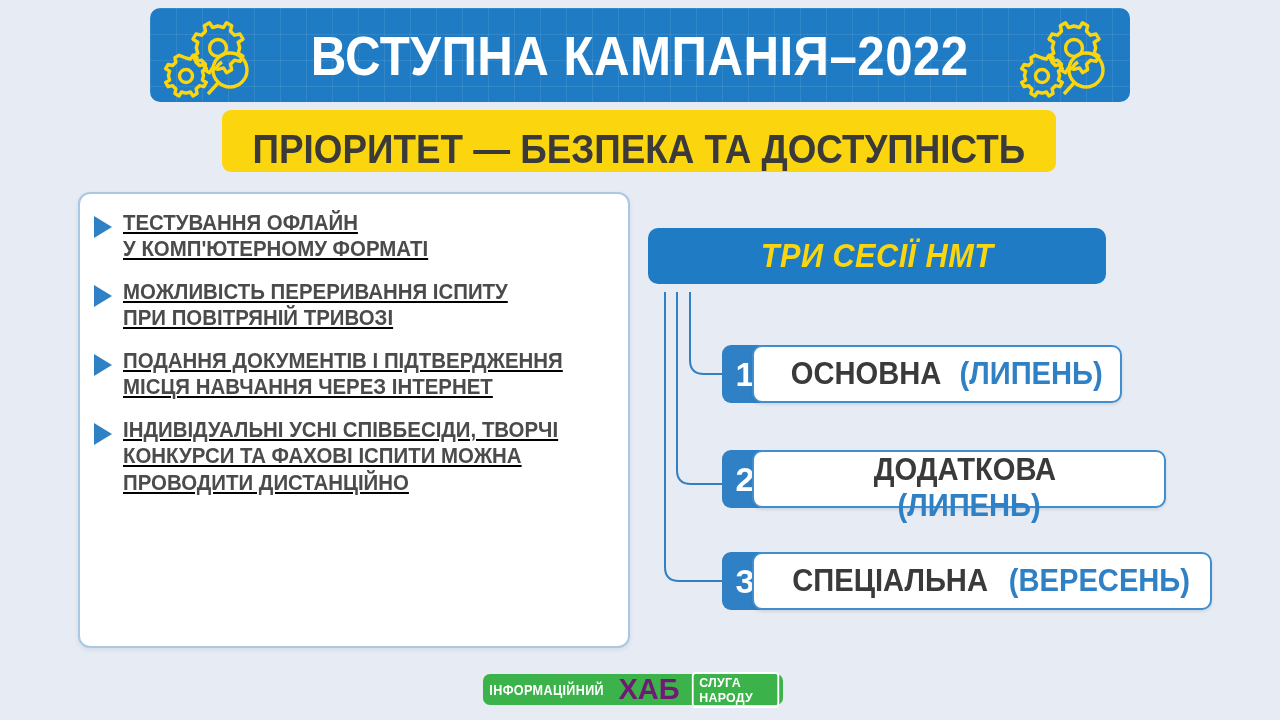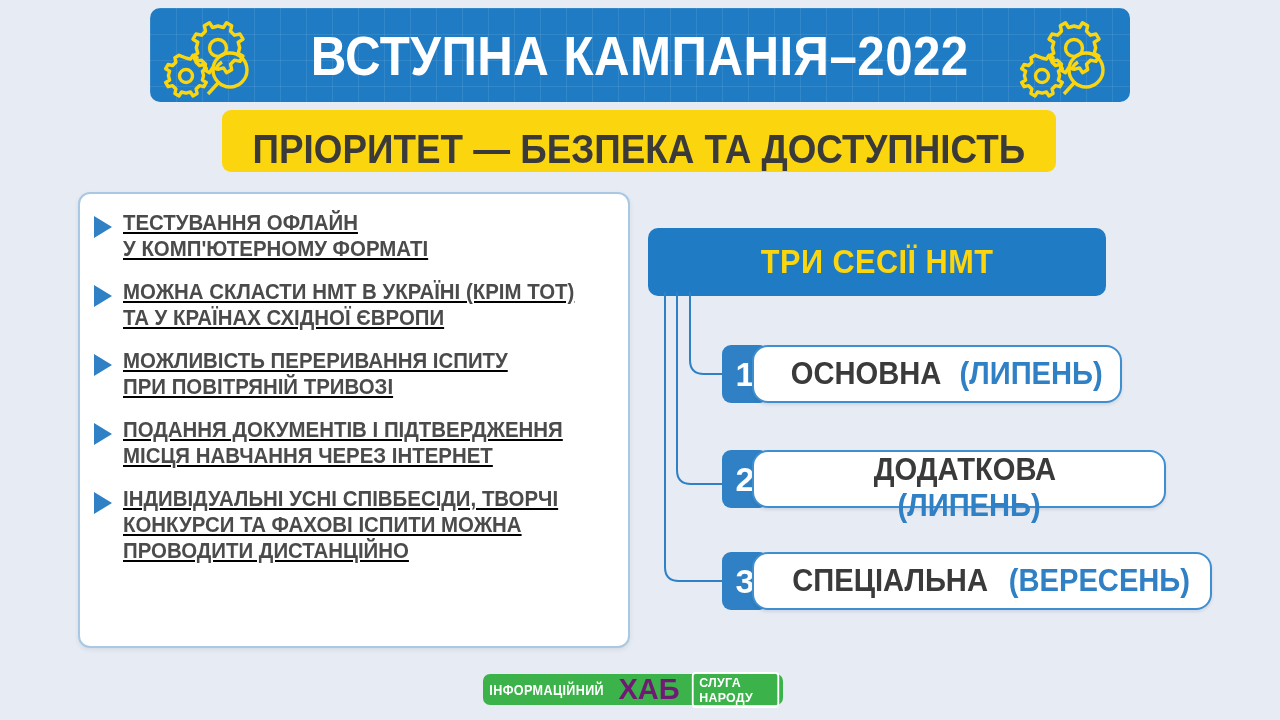--- a/index.html
+++ b/index.html
@@ -61,23 +61,23 @@
   .bullet-arrow svg{display:block;}
   .feature-text{
     color:#4b4b4b;font-size:21.5px;font-weight:bold;line-height:1.23;
     transform:scaleX(.95);transform-origin:left center;
     font-family:"Liberation Sans Narrow","Liberation Sans",sans-serif;
     white-space:pre-line;
   }
 
   
   #sessions-header{
-    position:absolute;left:648px;top:228px;width:458px;height:68px;
+    position:absolute;left:648px;top:228px;width:458px;height:56px;
     background:#1f7cc4;border-radius:10px;
-    display:flex;align-items:center;justify-content:center;
+    display:flex;align-items:center;justify-content:center;font-style:italic;
   }
   #sessions-header-text{
     color:#fbd50d;font-size:33px;font-weight:bold;letter-spacing:.5px;
     transform:scaleX(.93);
     font-family:"Liberation Sans Narrow","Liberation Sans",sans-serif;
     white-space:nowrap;
   }
   #connectors{position:absolute;left:648px;top:292px;width:120px;height:320px;}
 
   .session-row{position:absolute;height:58px;}
@@ -86,21 +86,21 @@
     background:#2f80c4;border-radius:9px;
     display:flex;align-items:center;justify-content:center;
     z-index:1;
   }
   .session-badge span{
     color:#ffffff;font-size:34px;font-weight:bold;
     font-family:"Liberation Sans Narrow","Liberation Sans",sans-serif;
   }
   .session-card{
     position:absolute;left:30px;top:0;height:58px;
-    background:#ffffff;border:2px solid #3f8fd0;border-radius:16px;
+    background:#ffffff;border:2px solid #3f8fd0;border-radius:10px;
     box-sizing:border-box;
     display:flex;align-items:center;
     padding-left:32px;padding-right:20px;
     box-shadow:0 2px 3px rgba(60,80,110,.13);
     z-index:2;
   }
   .session-name{
     color:#3a3a3a;font-size:31px;font-weight:bold;
     transform:scaleX(.94);
     font-family:"Liberation Sans Narrow","Liberation Sans",sans-serif;
@@ -177,29 +177,20 @@
   <div class="feature-item">
     <span class="bullet-arrow">
       <svg width="22" height="26" viewBox="0 0 22 26">
           <path d="M2 2 L20 13 L2 24 Z" fill="#2f80c4"></path>
         </svg>
     </span>
     <span class="feature-text">ТЕСТУВАННЯ ОФЛАЙН
 У КОМП'ЮТЕРНОМУ ФОРМАТІ</span>
   </div>
 
-  <div class="feature-item">
-    <span class="bullet-arrow">
-      <svg width="22" height="26" viewBox="0 0 22 26">
-          <path d="M2 2 L20 13 L2 24 Z" fill="#2f80c4"></path>
-        </svg>
-    </span>
-    <span class="feature-text">МОЖНА СКЛАСТИ НМТ В УКРАЇНІ (КРІМ ТОТ)
-ТА У КРАЇНАХ СХІДНОЇ ЄВРОПИ</span>
-  </div>
 
   <div class="feature-item">
     <span class="bullet-arrow">
       <svg width="22" height="26" viewBox="0 0 22 26">
           <path d="M2 2 L20 13 L2 24 Z" fill="#2f80c4"></path>
         </svg>
     </span>
     <span class="feature-text">МОЖЛИВІСТЬ ПЕРЕРИВАННЯ ІСПИТУ
 ПРИ ПОВІТРЯНІЙ ТРИВОЗІ</span>
   </div>

